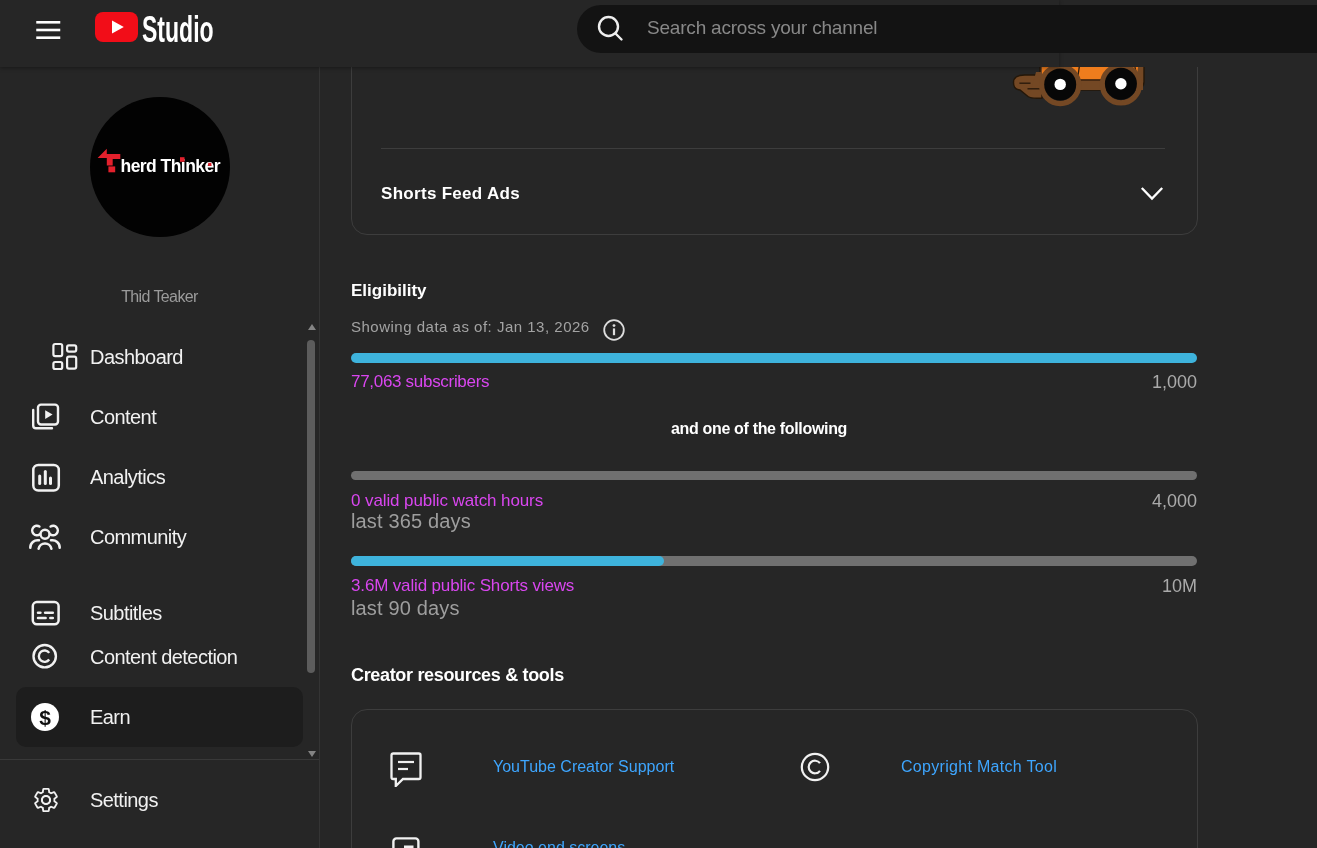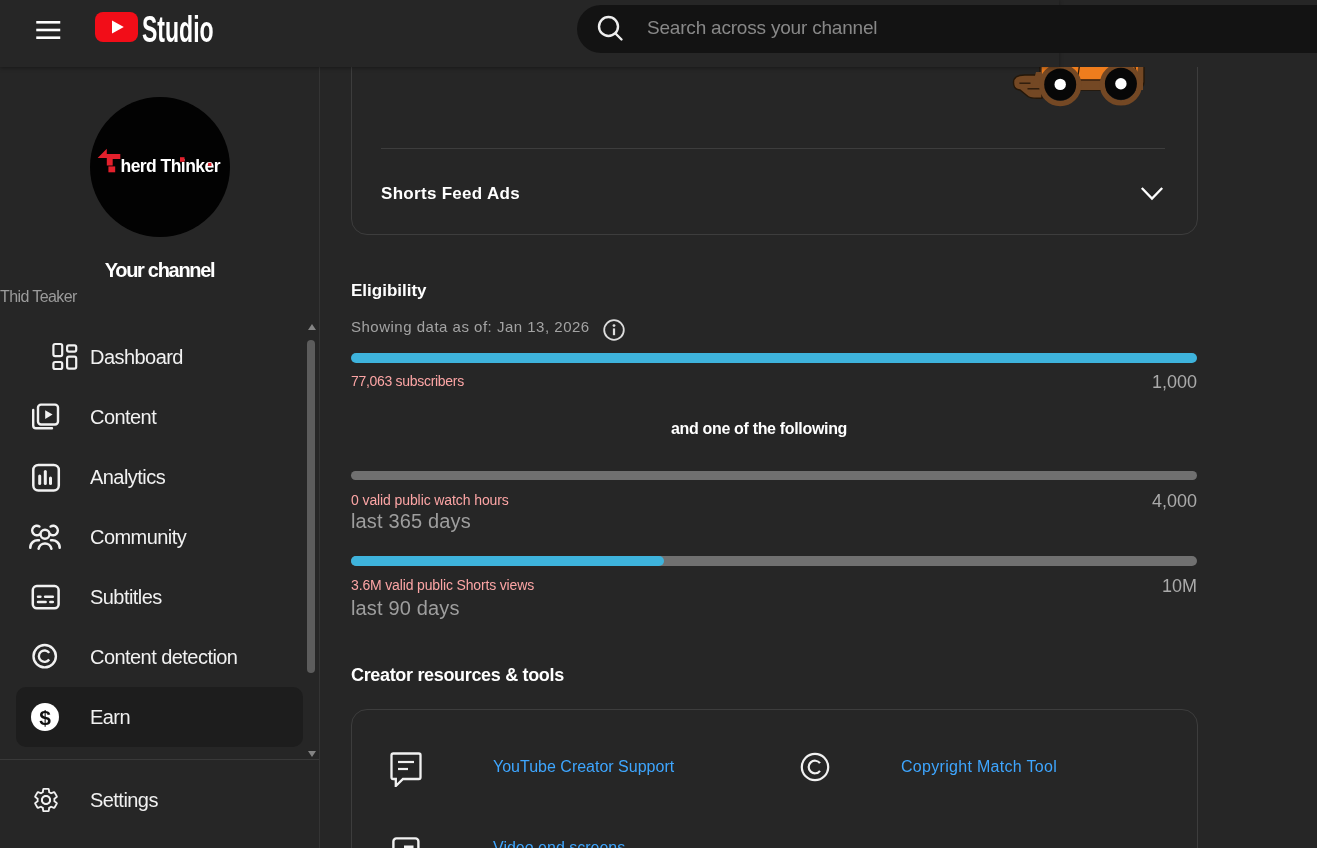--- a/index.html
+++ b/index.html
@@ -17,21 +17,21 @@
   #searchtxt { position:absolute; left:647px; top:17px; font-size:19px; color:#888;
     letter-spacing:-0.2px; line-height:22px; }
 
   
   #sidebar { position:absolute; left:0; top:67px; width:320px; height:781px;
     background:#262626; border-right:1px solid #343434; z-index:10; }
   #avatar { position:absolute; left:90px; top:30px; width:140px; height:140px;
     border-radius:50%; background:#020202; }
   #yourchannel { position:absolute; left:0; top:192px; width:319px; text-align:center;
     font-size:20px; font-weight:bold; color:#fff; letter-spacing:-1.3px; line-height:22px; }
-  #handle { position:absolute; left:0; top:220px; width:319px; 
+  #handle { position:absolute; left:0; top:220px; width:319px; text-align:center;
     font-size:16px; color:#9b9b9b; letter-spacing:-0.6px; line-height:20px; }
   .mrow { position:absolute; left:0; width:304px; height:60px; display:flex;
     align-items:center; }
   .mrow svg.ic { margin-left:28px; flex:none; }
   .mrow .lbl { position:absolute; left:90px; font-size:20px; color:#f1f1f1;
     letter-spacing:-0.55px; }
   #earnpill { position:absolute; left:16px; top:620px; width:287px; height:60px;
     border-radius:10px; background:#1d1d1d; }
   #sep2 { position:absolute; left:0; top:692px; width:319px; border-top:1px solid #393939; }
   #thumb { position:absolute; left:307px; top:273px; width:8px; height:333px;
@@ -42,21 +42,21 @@
   
   #main { position:absolute; left:320px; top:67px; width:997px; height:781px;
     overflow:hidden; background:#262626; }
   .card { position:absolute; left:31px; width:847px; border:1px solid #3d3d3d;
     border-radius:16px; }
   #card1 { top:-60px; height:228px; }
   #card2 { top:642px; height:300px; }
   .h1 { position:absolute; font-weight:bold; color:#fff; font-size:17px; line-height:20px; }
   .sub { position:absolute; font-size:15px; color:#a3a3a3; line-height:18px; letter-spacing:0.5px; }
   .bar { position:absolute; left:31px; width:846px; height:10px; border-radius:5px; }
-  .mtx { position:absolute; font-size:14px; line-height:21px; color:#fca5a5; letter-spacing:-0.3px; }
+  .mtx { position:absolute; font-size:17px; line-height:21px; color:#d946ef; letter-spacing:-0.3px; }
   .mval { position:absolute; font-size:18px; line-height:21px; color:#aaa; right:120px; text-align:right; }
   .days { position:absolute; font-size:20px; line-height:20px; color:#9e9e9e; letter-spacing:0.15px; }
   .link { position:absolute; font-size:16px; line-height:20px; color:#3ea6ff;margin-left:42px; }
 </style>
 </head>
 <body>
 
 <div id="main">
 
   <div class="card" id="card1"></div>
@@ -157,21 +157,20 @@
 <div id="sidebar">
   <div id="avatar">
     <svg width="140" height="140" viewBox="0 0 140 140">
       <path d="M7.6 61 L16.8 51.8 L16.8 56.9 L30.3 56.9 L30.3 61.9 L22.7 61.9 L22.7 68.6 L16.8 68.6 L16.8 61 Z" fill="#e3202c"></path>
       <rect x="18.4" y="69.4" width="6.8" height="5.9" fill="#e3202c"></rect>
       <text x="30.5" y="75.2" font-size="17.5" font-weight="bold" fill="#fff" letter-spacing="-0.55">herd Thinker</text>
       <rect x="90" y="60.2" width="4.5" height="4.6" fill="#e3202c"></rect>
       <rect x="118.2" y="65.8" width="3.2" height="3.2" fill="#e3202c"></rect>
     </svg>
   </div>
-  <div id="yourchannel">Your channel</div>
   <div id="handle">Thid Teaker</div>
 
   <div id="earnpill"></div>
 
   <div class="mrow" style="top:260px;padding-left:20px;">
     <svg class="ic" width="34" height="36" viewBox="0 0 34 36">
       <rect x="5.4" y="5" width="8.8" height="12.1" rx="1.8" fill="none" stroke="#f1f1f1" stroke-width="2.2"></rect>
       <rect x="19.1" y="6.3" width="9.1" height="6.3" rx="1.8" fill="none" stroke="#f1f1f1" stroke-width="2.2"></rect>
       <rect x="5.4" y="23" width="8.8" height="7" rx="1.8" fill="none" stroke="#f1f1f1" stroke-width="2.2"></rect>
       <rect x="19.1" y="17.6" width="9.1" height="12" rx="1.8" fill="none" stroke="#f1f1f1" stroke-width="2.2"></rect>
@@ -199,21 +198,21 @@
     <svg class="ic" style="margin-left:26px;" width="38" height="36" viewBox="0 0 38 36">
       <path d="M13.4 7.5 A4.7 4.7 0 1 0 13.8 15.2" fill="none" stroke="#f1f1f1" stroke-width="2.5" stroke-linecap="round"></path>
       <path d="M24.6 7.5 A4.7 4.7 0 1 1 24.2 15.2" fill="none" stroke="#f1f1f1" stroke-width="2.5" stroke-linecap="round"></path>
       <circle cx="19" cy="15.2" r="4.5" fill="none" stroke="#f1f1f1" stroke-width="2.5"></circle>
       <path d="M12.6 29.8 A6.5 6.5 0 0 1 25.4 29.8" fill="none" stroke="#f1f1f1" stroke-width="2.5" stroke-linecap="round"></path>
       <path d="M4.3 28.8 A7.3 7.3 0 0 1 13 21.3" fill="none" stroke="#f1f1f1" stroke-width="2.5" stroke-linecap="round"></path>
       <path d="M33.7 28.8 A7.3 7.3 0 0 0 25 21.3" fill="none" stroke="#f1f1f1" stroke-width="2.5" stroke-linecap="round"></path>
     </svg>
     <span class="lbl">Community</span>
     </div>
-  <div class="mrow" style="top:500px;">
+  <div class="mrow" style="top:516px;">
     <svg class="ic" width="34" height="36" viewBox="0 0 34 36">
       <rect x="4.8" y="7.1" width="25.8" height="22.2" rx="4" fill="none" stroke="#f1f1f1" stroke-width="2.5"></rect>
       <line x1="10" y1="17.8" x2="12.4" y2="17.8" stroke="#f1f1f1" stroke-width="2.5" stroke-linecap="round"></line>
       <line x1="17.1" y1="17.8" x2="24.8" y2="17.8" stroke="#f1f1f1" stroke-width="2.5" stroke-linecap="round"></line>
       <line x1="10" y1="22.9" x2="17.6" y2="22.9" stroke="#f1f1f1" stroke-width="2.5" stroke-linecap="round"></line>
       <line x1="22.3" y1="22.9" x2="24.8" y2="22.9" stroke="#f1f1f1" stroke-width="2.5" stroke-linecap="round"></line>
     </svg>
     <span class="lbl">Subtitles</span>
     </div>
   <div class="mrow" style="top:560px;">

